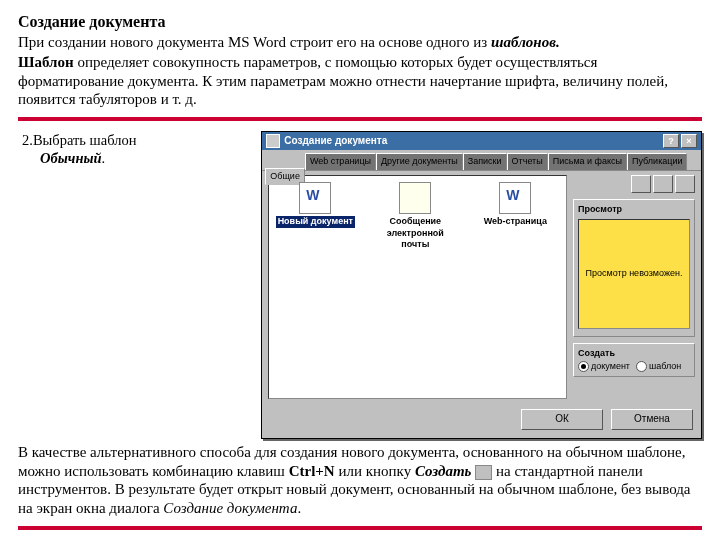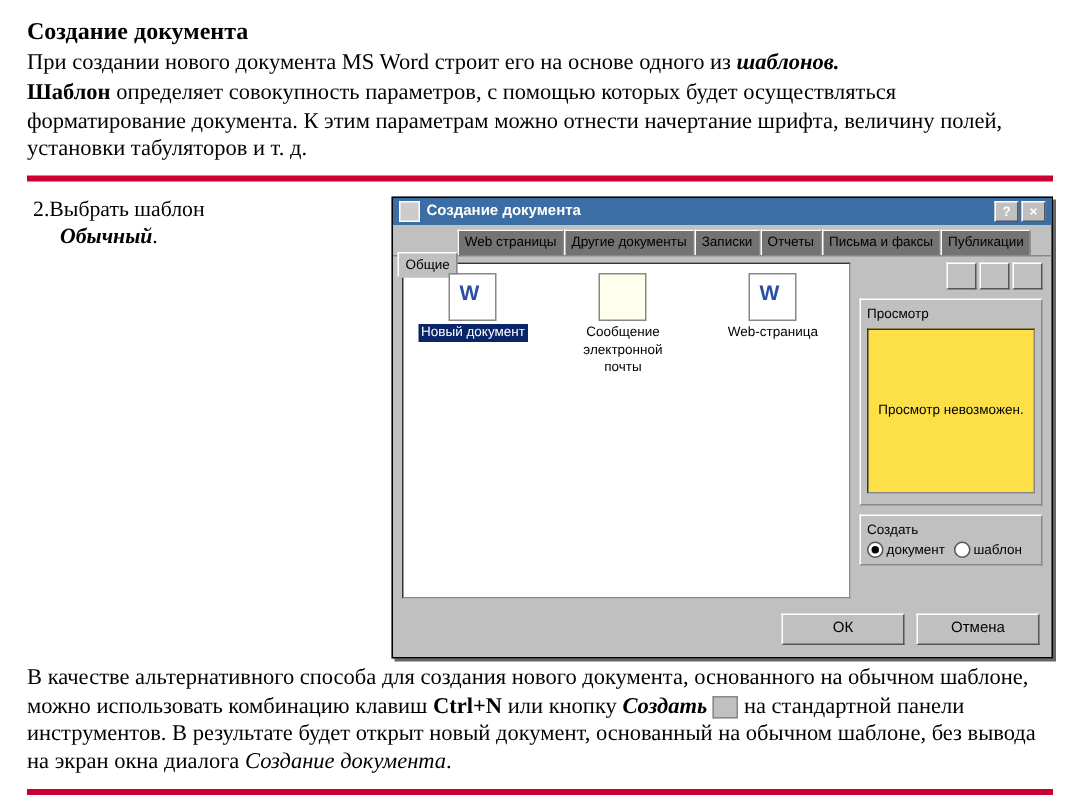--- a/index.html
+++ b/index.html
@@ -43,50 +43,50 @@
     font-size: 10px;
     font-weight: bold;
   }
   .sysicon { width:12px; height:12px; background:#ccc; border:1px solid #fff; }
   .tb-btns { margin-left:auto; display:flex; gap:2px;}
   .tb-btn { width:14px; height:12px; background:#c0c0c0; border:1px solid #fff; border-right-color:#555; border-bottom-color:#555; font-size:9px; line-height:12px; text-align:center;}
   .tabs { display:flex; border-bottom:1px solid #888; padding:3px 3px 0; gap:0; flex-wrap:nowrap;}
   .tab { background:#737373; border:1px solid #fff; border-bottom:none; border-right-color:#888; padding:2px 4px; font-size:9px; white-space:nowrap;}
   .tab.active { background:#c0c0c0; position:relative; top:15px; border-bottom:1px solid #c0c0c0;}
   .body2 { display:flex; padding:4px 6px 6px; gap:6px;}
-  .list { background:#fff; border:1px inset #888; flex:1; height:210px; padding:6px; display:flex; gap:20px; align-items:flex-start;}
+  .list { background:#fff; border:1px inset #888; flex:1; height:210px; padding:6px; display:flex; gap:20px; align-items:flex-start;font-weight:bold;}
   .tmpl { display:flex; flex-direction:column; align-items:center; width:80px; font-size:9px; text-align:center; gap:2px;}
   .tmpl.sel .lbl { background:#0a246a; color:#fff; padding:0 2px;}
   .tmpl .ic { width:30px; height:30px; border:1px solid #888; background:#eef;}
   .ic.word { background:linear-gradient(#fff,#fff); position:relative;}
   .ic.word:before { content:"W"; color:#2a4ea2; font-weight:bold; font-size:14px; position:absolute; left:6px; top:4px;}
   .ic.env { background:#ffe;}
   .side { width:122px; display:flex; flex-direction:column; gap:6px;}
   .viewbtns { display:flex; justify-content:flex-end; gap:2px; }
   .viewbtns .vb { width:18px; height:16px; background:#c0c0c0; border:1px solid #fff; border-right-color:#555; border-bottom-color:#555;}
   .group { border:1px solid #888; border-top-color:#fff; border-left-color:#fff; padding:4px; }
-  .group .gt { font-size:9px; margin-bottom:2px;}
+  .group .gt { font-size:9px; margin-bottom:2px;font-weight:bold;}
   .preview { border:1px inset #888; background:#fde047; height:100px; display:flex; align-items:center; justify-content:center; font-size:9px; color:#000; padding:4px; margin:3px 0;}
   .radios { display:flex; gap:6px; font-size:9px;}
   .radio { display:flex; align-items:center; gap:2px;}
   .rdot { width:9px; height:9px; border:1px solid #555; border-radius:50%; background:#fff; display:inline-block; position:relative;}
   .rdot.on:after{content:"";width:5px;height:5px;background:#000;border-radius:50%;position:absolute;left:2px;top:2px;}
   .btnrow { display:flex; justify-content:flex-end; gap:8px; padding:4px 8px 8px;}
   .btn { min-width:60px; text-align:center; background:#c0c0c0; border:1px solid #fff; border-right-color:#555; border-bottom-color:#555; padding:3px 10px; font-size:10px;}
   .toolbtn {display:inline-block;width:15px;height:13px;border:1px solid #888;background:#c0c0c0;vertical-align:middle;}
 </style>
 </head>
 <body>
 
 <div class="title">Создание документа</div>
 <div class="para">
   <span>При создании нового документа MS Word строит его на основе одного из </span><span class="bold ital">шаблонов.</span>
 </div>
 <div class="para">
-  <span class="bold">Шаблон</span><span> определяет совокупность параметров, с помощью которых будет осуществляться форматирование документа. К этим параметрам можно отнести начертание шрифта, величину полей, установки табуляторов и т. д.</span>
+  <span class="bold">Шаблон</span><span> определяет совокупность параметров, с помощью которых будет осуществляться форматирование документа. К этим параметрам можно отнести начертание шрифта, величину полей, появится табуляторов и т. д.</span>
 </div>
 
 <div class="red-rule"></div>
 
 <div class="two-col">
   <div class="left">
     <div>
       <span>2.Выбрать шаблон </span>
       <div class="indent"><span class="bold ital">Обычный</span><span>.</span></div>
     </div>

